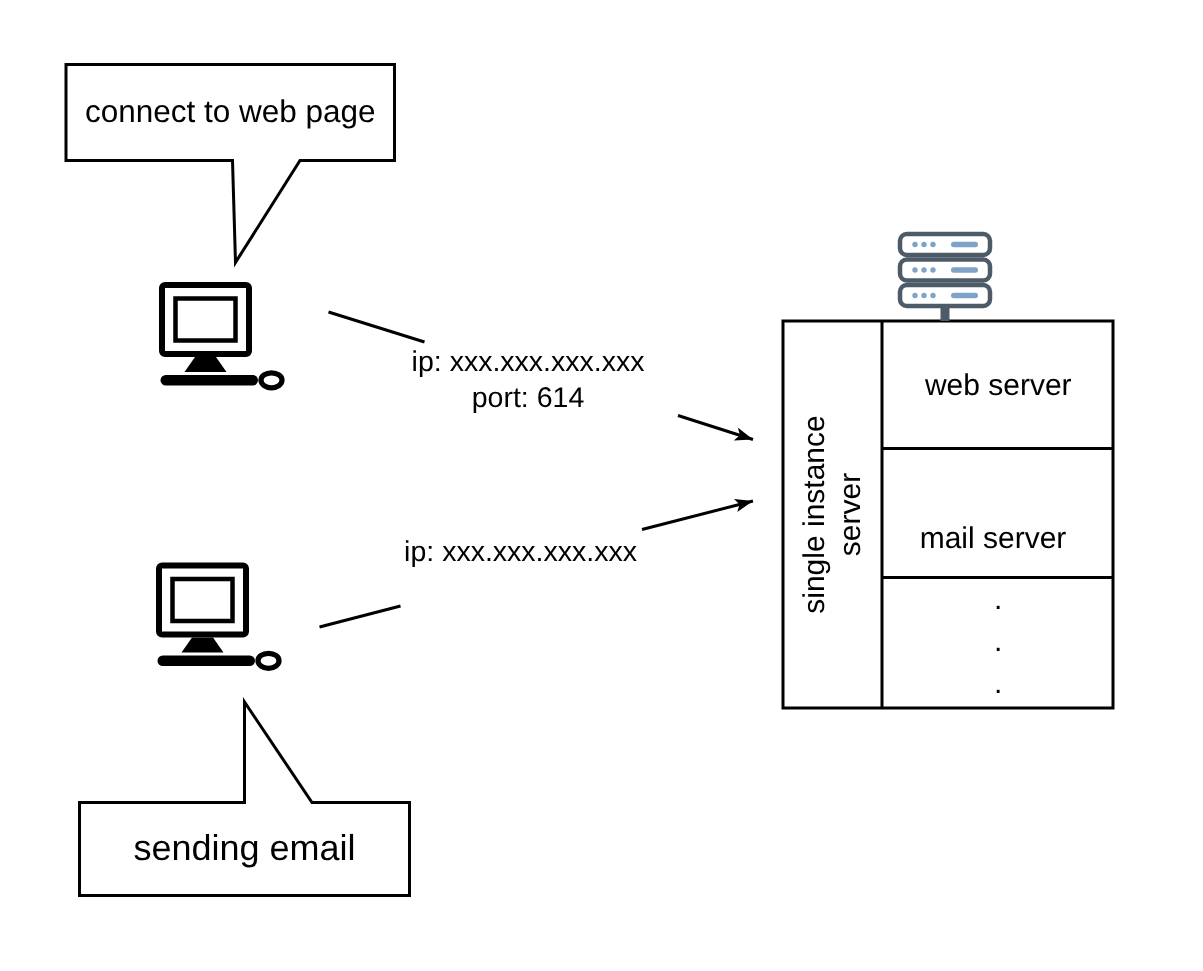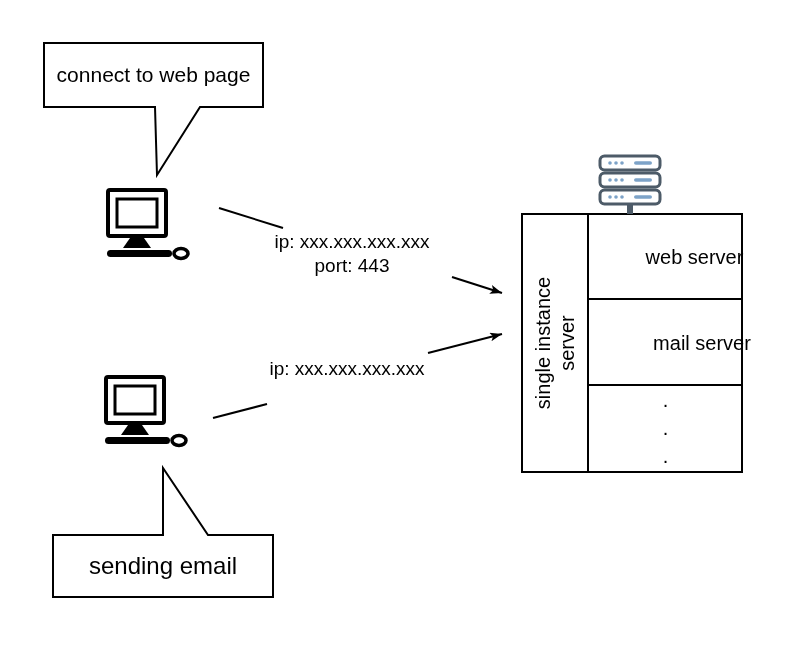--- a/index.html
+++ b/index.html
@@ -10,22 +10,22 @@
   .canvas svg.layer{position:absolute;left:0;top:0;}
   .txt{position:absolute;text-align:center;color:#000;}
   .bubble-txt{display:flex;align-items:center;justify-content:center;}
   .b1{left:44px;top:43px;width:219px;height:64px;font-size:21px;}
   .b2{left:53px;top:535px;width:220px;height:62px;font-size:24px;}
   .conn{font-size:19px;line-height:24px;}
   .c1{left:262px;top:230px;width:180px;}
   .c2{left:257px;top:357px;width:180px;}
   .cell{display:flex;flex-direction:column;align-items:center;justify-content:center;
         font-size:20px;line-height:28px;}
-  .cell1{left:589px;top:215px;width:153px;height:84px;margin-left:29px;}
-  .cell2{left:589px;top:300px;width:146px;height:85px;padding-left:40px;}
+  .cell1{left:589px;top:215px;width:153px;height:84px;}
+  .cell2{left:589px;top:316px;width:146px;height:85px;}
   .cell3{left:589px;top:386px;width:153px;height:84px;font-size:20px;line-height:28px;
          white-space:pre-line;text-align:center;}
   .vlabel{left:425px;top:319px;width:260px;height:48px;
           transform:rotate(-90deg);font-size:20px;line-height:24px;}
 </style>
 </head>
 <body>
 
 <div class="canvas">
 
@@ -86,21 +86,21 @@
       </g>
     </g>
   </svg>
 
   <div class="txt bubble-txt b2">sending email</div>
 
   <div class="txt bubble-txt b1">connect to web page</div>
 
   <div class="txt conn c1">
     <div>ip: xxx.xxx.xxx.xxx</div>
-    <div>port: 443</div>
+    <div>port: 614</div>
   </div>
 
   <div class="txt conn c2">
     <div>ip: xxx.xxx.xxx.xxx</div>
   </div>
 
   <div class="txt vlabel">
     <div>single instance</div>
     <div>server</div>
   </div>

